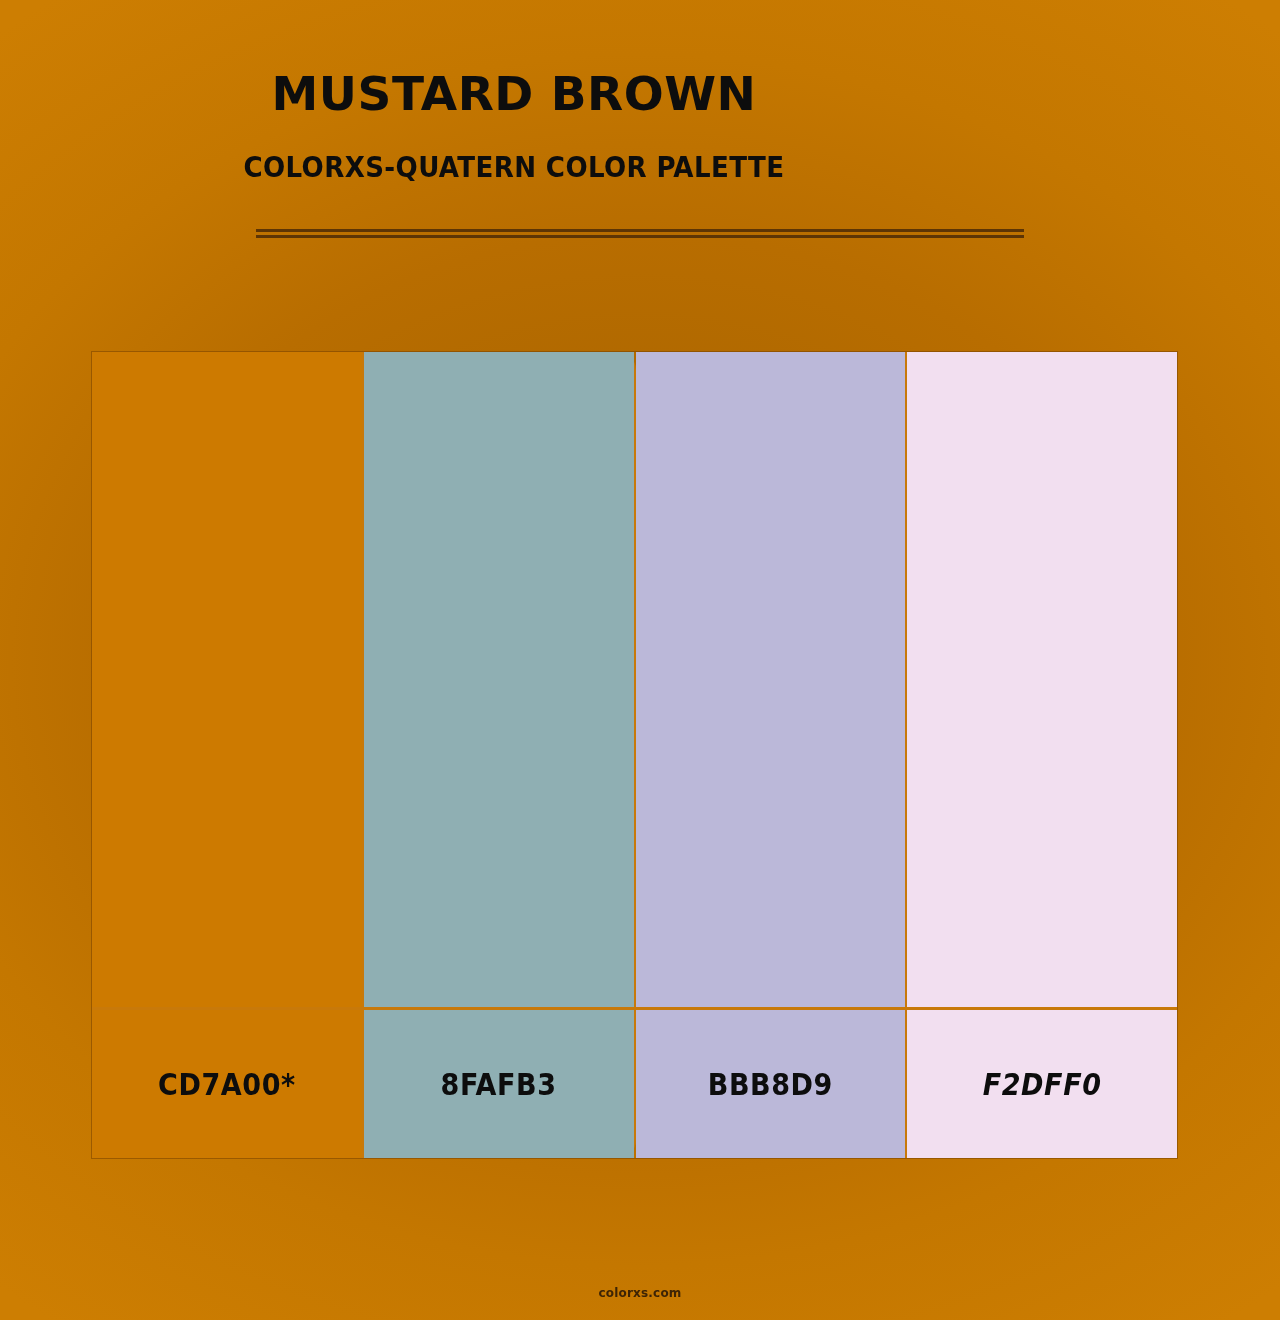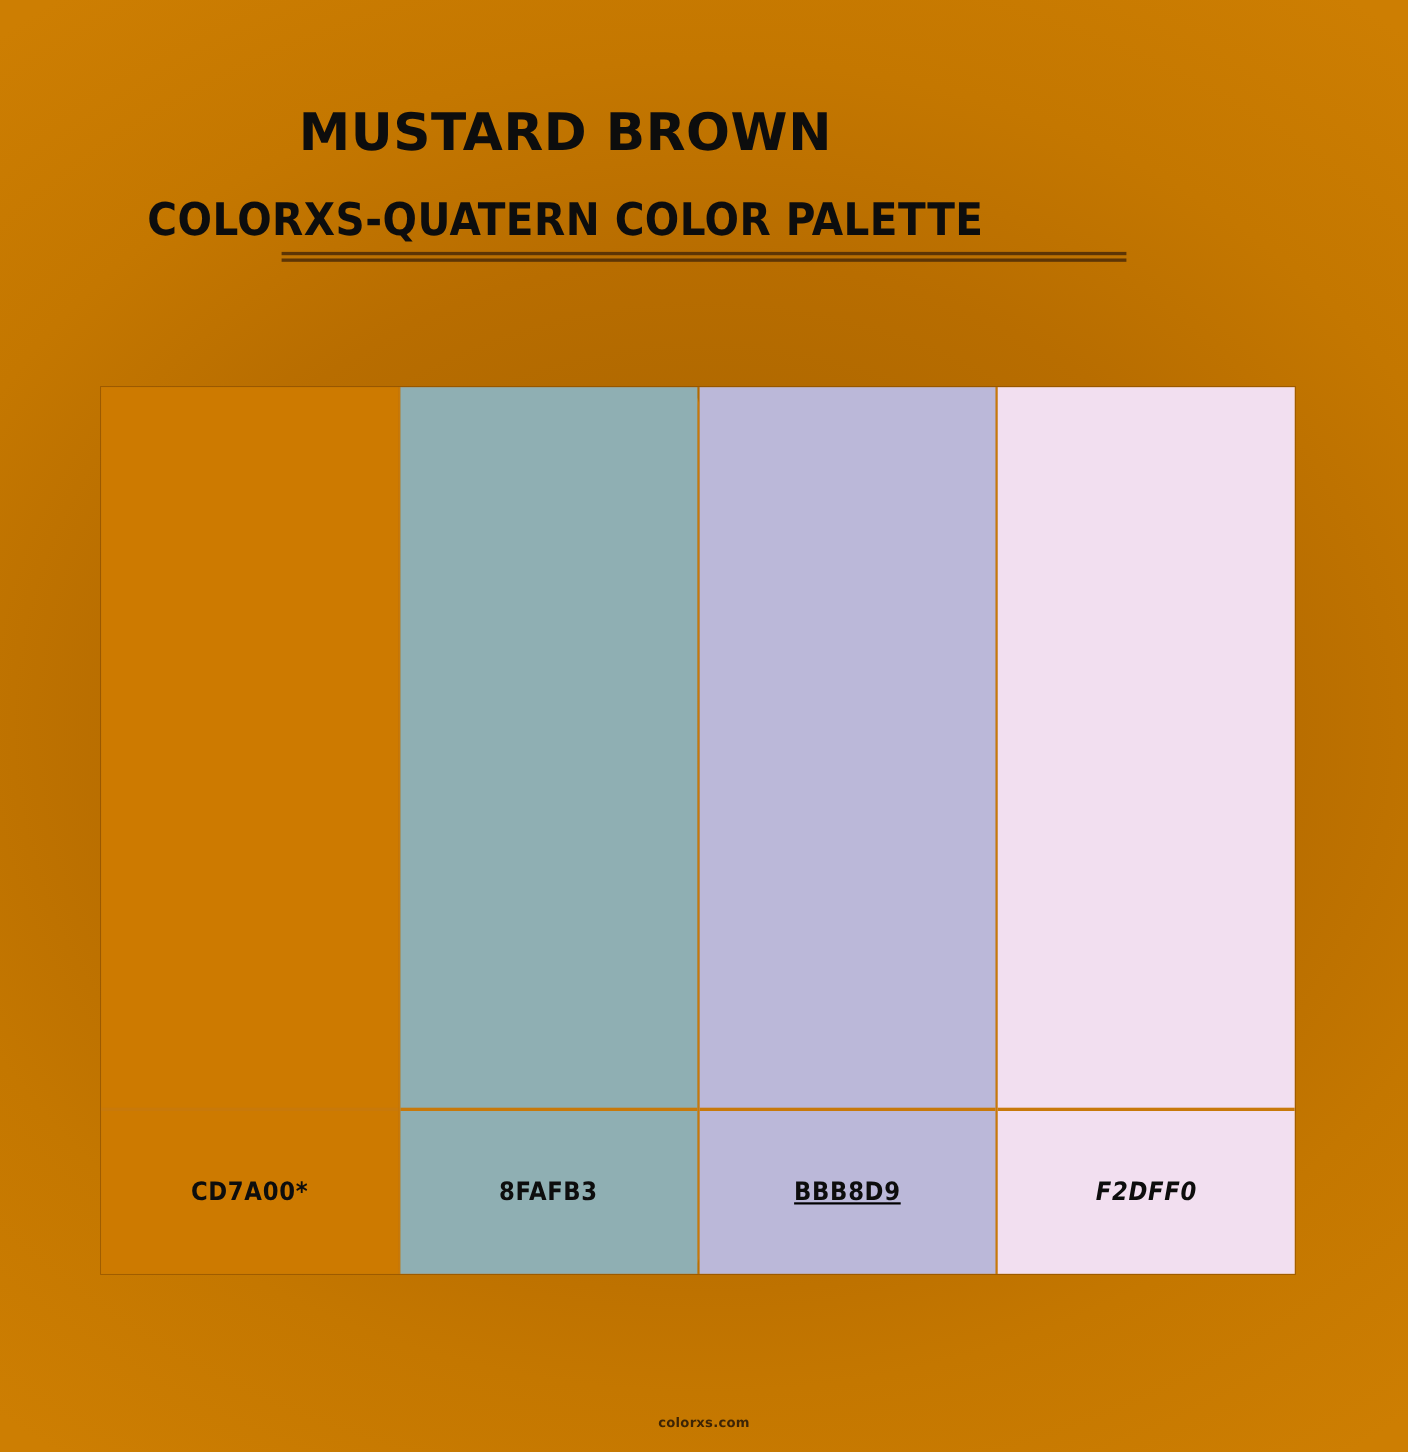--- a/index.html
+++ b/index.html
@@ -32,36 +32,35 @@
         #cd7e02 100%);
     overflow:hidden;
   }
 
   
   #header {
     position:absolute;
     left:0; top:0;
     width:1028px;
     text-align:center;
-    margin-top:27px;
   }
 
   #title {
     margin-top:70px;
     font-size:47px;
     font-weight:bold;
     letter-spacing:0.5px;
     color:#0d0d0d;
     line-height:1.0;
     font-family:"DejaVu Sans", sans-serif;
   }
 
   #subtitle {
     margin-top:36px;
-    font-size:41px;
+    font-size:29px;
     font-weight:bold;
     letter-spacing:0.4px;
     color:#0d0d0d;
     line-height:1.0;
     font-family:"DejaVu Sans Condensed","DejaVu Sans", sans-serif;
   }
 
   #rule {
     position:absolute;
     left:256px;
@@ -108,21 +107,21 @@
 
   .swatch-label-area {
     flex:1 1 auto;
     width:100%;
     display:flex;
     align-items:center;
     justify-content:center;
   }
 
   .swatch-label {
-    font-size:23px;
+    font-size:30px;
     font-weight:bold;
     color:#0d0d0d;
     letter-spacing:0.6px;
     font-family:"DejaVu Sans Condensed","DejaVu Sans", sans-serif;
     white-space:nowrap;
   }
 
   
   #footer {
     position:absolute;
@@ -161,21 +160,21 @@
       </div>
     </div>
 
     <div class="swatch-col" style="border-right-color: rgb(200, 121, 10); border-radius: 18px;">
       <div class="swatch-color" style="background: rgb(143, 175, 179); border-bottom-color: rgb(200, 121, 10);"></div>
       <div class="swatch-label-area" style="background: rgb(143, 175, 179);">
         <span class="swatch-label">8FAFB3</span>
       </div>
     </div>
 
-    <div class="swatch-col" style="border-right-color: rgb(200, 121, 10); text-decoration: underline;">
+    <div class="swatch-col" style="border-right-color: rgb(200, 121, 10);">
       <div class="swatch-color" style="background: rgb(187, 184, 217); border-bottom-color: rgb(200, 121, 10);"></div>
       <div class="swatch-label-area" style="background: rgb(187, 184, 217);">
         <span class="swatch-label">BBB8D9</span>
       </div>
     </div>
 
     <div class="swatch-col" style="border-right-color: rgb(200, 121, 10);">
       <div class="swatch-color" style="background: rgb(242, 223, 240); border-bottom-color: rgb(200, 121, 10);"></div>
       <div class="swatch-label-area" style="background: rgb(242, 223, 240);">
         <span class="swatch-label">F2DFF0</span>

